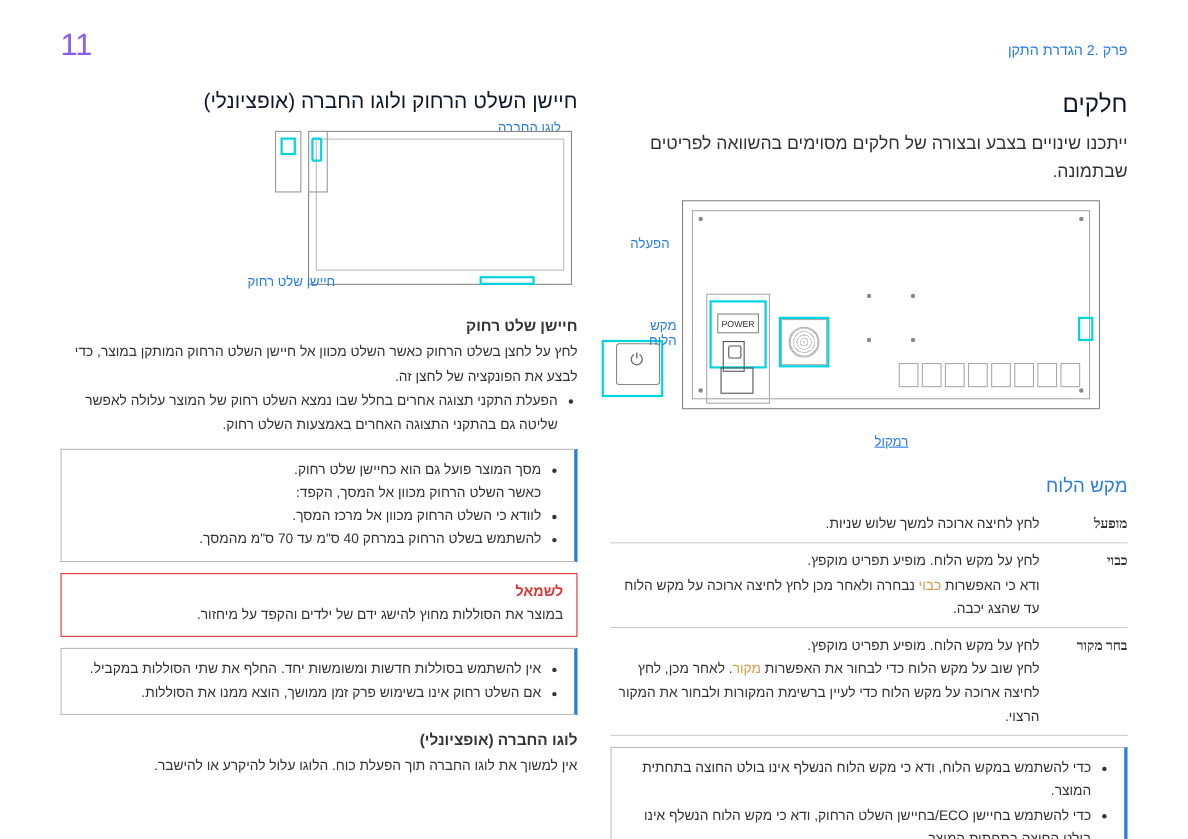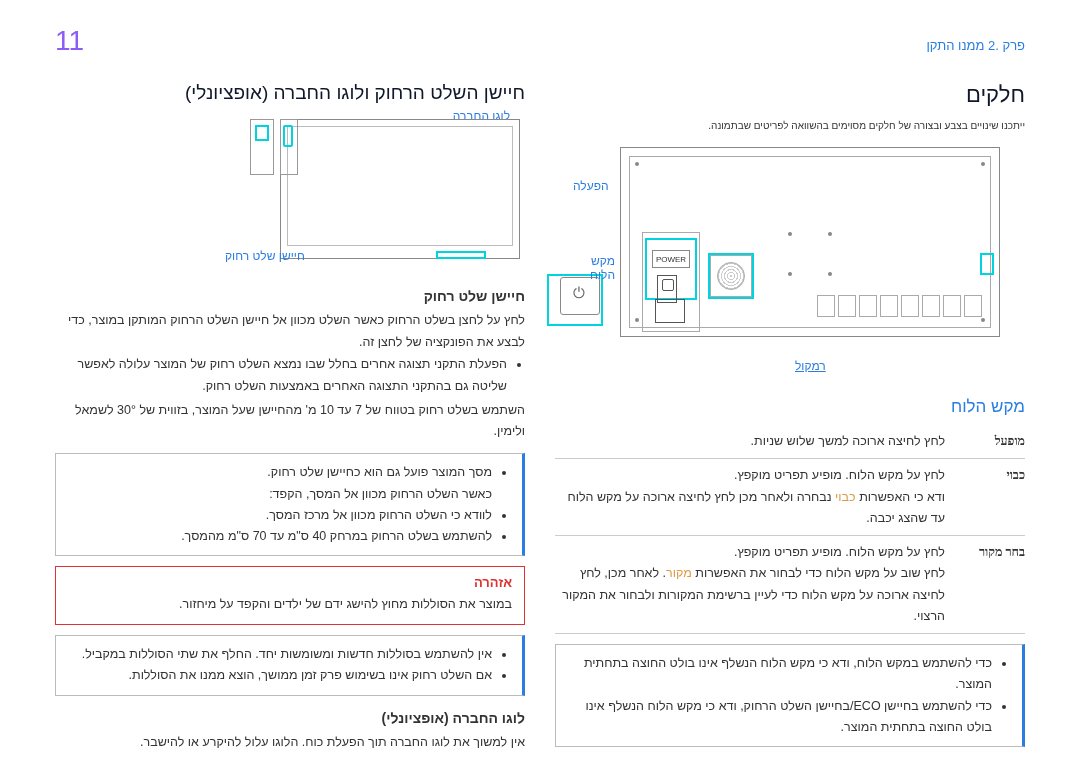--- a/index.html
+++ b/index.html
@@ -38,21 +38,21 @@
   flex: 1;
   min-width: 0;
 }
 .section-title {
   color: #0f172a;
   font-size: 22px;
   font-weight: 400;
   margin: 15px 0 10px 0;
 }
 .section-sub {
-  font-size: 10px;
+  font-size: 16px;
   line-height: 1.6;
 }
 .subsection-title {
   color: #2a7de1;
   font-size: 17px;
   font-weight: 400;
   margin: 18px 0 8px 0;
 }
 .diagram-right {
   position: relative;
@@ -139,21 +139,21 @@
   border-top: 1px solid #bbb;
   border-bottom: 1px solid #bbb;
   border-left: 1px solid #bbb;
 }
 .info-box ul { padding-right: 18px; font-size: 12.5px; line-height: 1.7; }
 </style>
 </head>
 <body>
 
 <div class="page-header">
-  <span class="chapter-label">פרק .2 ממנו התקן</span>
+  <span class="chapter-label">פרק .2 הגדרת התקן</span>
   <span class="page-number">11</span>
 </div>
 
 <div class="main-content">
 
   <div class="column">
     <div class="section-title">חלקים</div>
     <div class="section-sub">ייתכנו שינויים בצבע ובצורה של חלקים מסוימים בהשוואה לפריטים שבתמונה.</div>
 
     <div class="diagram-right">
@@ -259,33 +259,32 @@
           </div>
       </div>
       <span class="label-pos" style="left:165px;top:135px;">חיישן שלט רחוק</span>
     </div>
 
     <div class="body-heading">חיישן שלט רחוק</div>
     <div class="body-text">לחץ על לחצן בשלט הרחוק כאשר השלט מכוון אל חיישן השלט הרחוק המותקן במוצר, כדי לבצע את הפונקציה של לחצן זה.</div>
     <ul class="bullets">
       <li>הפעלת התקני תצוגה אחרים בחלל שבו נמצא השלט רחוק של המוצר עלולה לאפשר שליטה גם בהתקני התצוגה האחרים באמצעות השלט רחוק.</li>
     </ul>
-    <div class="body-text">השתמש בשלט רחוק בטווח של 7 עד 10 מ' מהחיישן שעל המוצר, בזווית של 30° לשמאל ולימין.</div>
 
     <div class="info-box">
       <ul>
         <li style="white-space:pre-line;">מסך המוצר פועל גם הוא כחיישן שלט רחוק.
 כאשר השלט הרחוק מכוון אל המסך, הקפד:</li>
         <li>לוודא כי השלט הרחוק מכוון אל מרכז המסך.</li>
         <li>להשתמש בשלט הרחוק במרחק 40 ס"מ עד 70 ס"מ מהמסך.</li>
       </ul>
     </div>
 
     <div class="warning-box">
-      <div class="warning-title">אזהרה</div>
+      <div class="warning-title">לשמאל</div>
       <div class="body-text">במוצר את הסוללות מחוץ להישג ידם של ילדים והקפד על מיחזור.</div>
     </div>
 
     <div class="info-box">
       <ul>
         <li>אין להשתמש בסוללות חדשות ומשומשות יחד. החלף את שתי הסוללות במקביל.</li>
         <li>אם השלט רחוק אינו בשימוש פרק זמן ממושך, הוצא ממנו את הסוללות.</li>
       </ul>
     </div>
 

